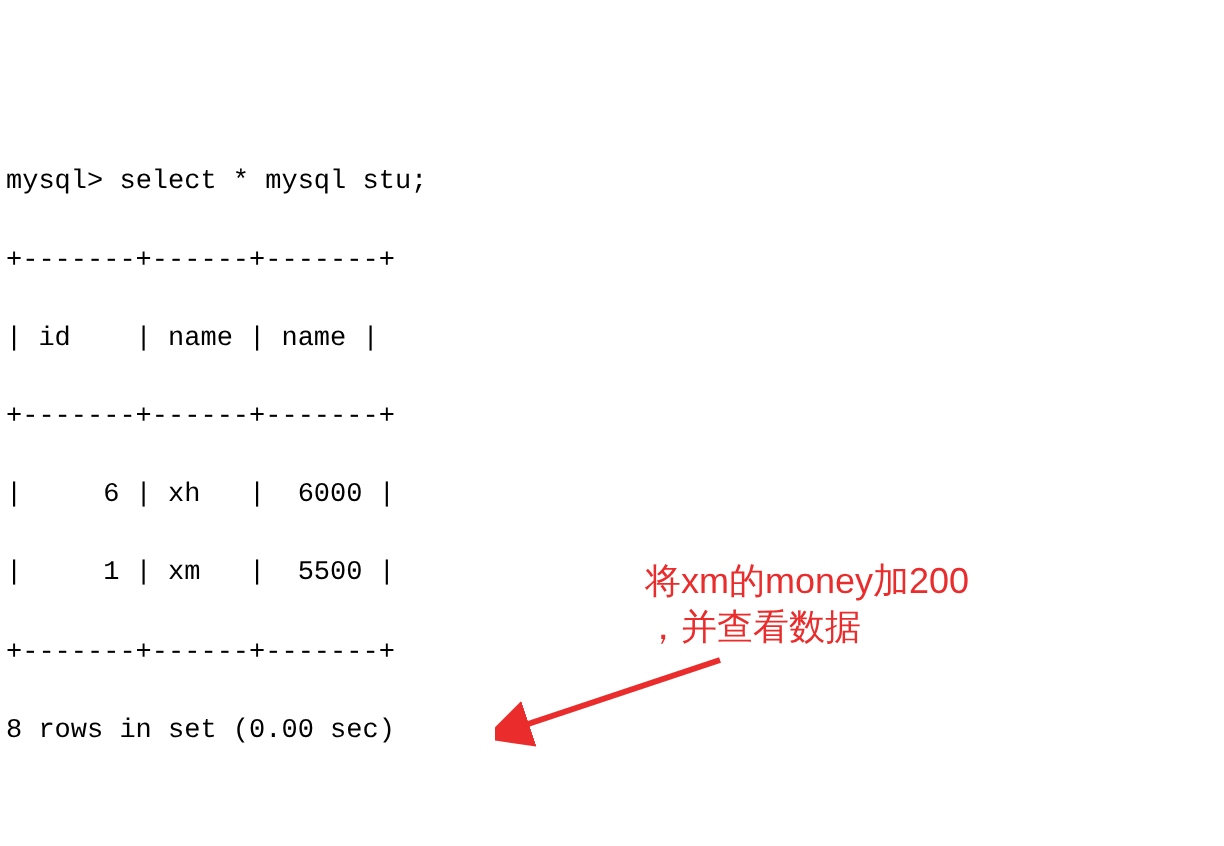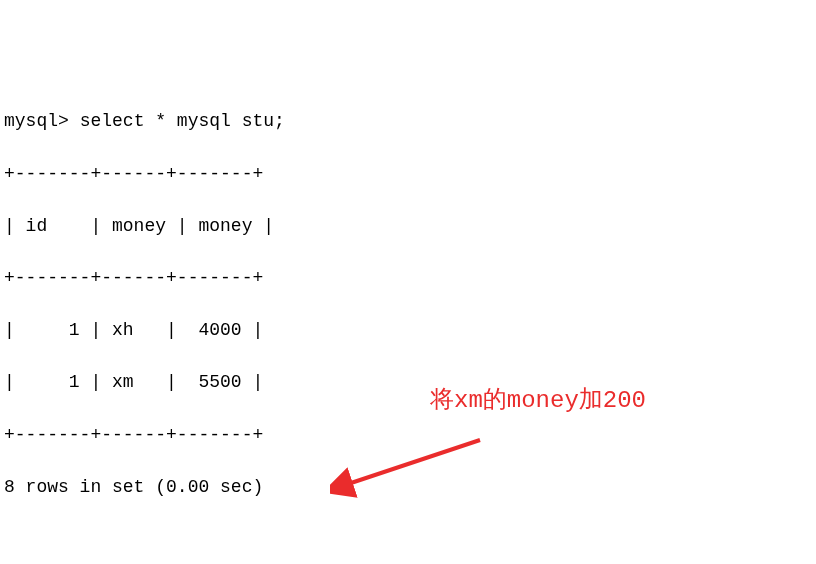--- a/index.html
+++ b/index.html
@@ -16,60 +16,60 @@
       height: 564px;
       box-sizing: border-box;
       overflow: hidden;
     }
     .line {
       display: block;
     }
     .annotation {
       position: absolute;
       color: #ea2c2c;
-      font-family: Liberation Mono, monospace;
+      font-family: Liberation Sans, sans-serif;
       font-size: 24px;
       line-height: 1.3;
       white-space: normal;
       width: 280px;
-      margin-top: 13px;
     }
     .arrow-svg {
       position: absolute;
       pointer-events: none;
     }
   </style>
 </head>
 <body>
 
 
 
 <span class="line"><span>mysql&gt;</span> <span>select * mysql stu;</span></span>
 <span class="line">+-------+------+-------+</span>
-<span class="line">| id    | money | money |</span>
+<span class="line">| id    | name | name |</span>
 <span class="line">+-------+------+-------+</span>
-<span class="line">|     1 | xh   |  4000 |</span>
+<span class="line">|     6 | xh   |  6000 |</span>
 <span class="line">|     1 | xm   |  5500 |</span>
 <span class="line">+-------+------+-------+</span>
 <span class="line">8 rows in set (0.00 sec)</span>
 <span class="line"> </span>
 
 
 
 
 
 
 
 
 
 
 
 
 <div class="annotation" style="left: 430px; top: 372px;">
   <span>将xm的money加200</span><br>
+  <span>，并查看数据</span>
 </div>
 
 <svg class="arrow-svg" style="left: 330px; top: 430px; width: 160px; height: 70px;" viewBox="0 0 160 70">
   <defs>
     <marker id="arrowhead" markerWidth="8" markerHeight="8" refX="2" refY="4" orient="auto">
       <polygon points="0 0, 8 4, 0 8" fill="#ea2c2c"></polygon>
     </marker>
   </defs>
   <line x1="150" y1="10" x2="15" y2="55" stroke="#ea2c2c" stroke-width="4" marker-end="url(#arrowhead)"></line>
 </svg>

